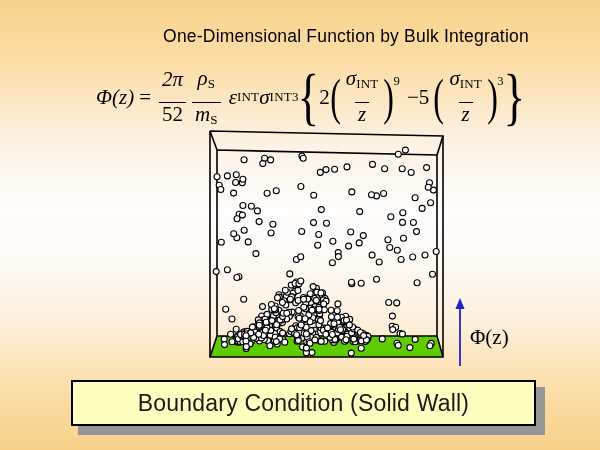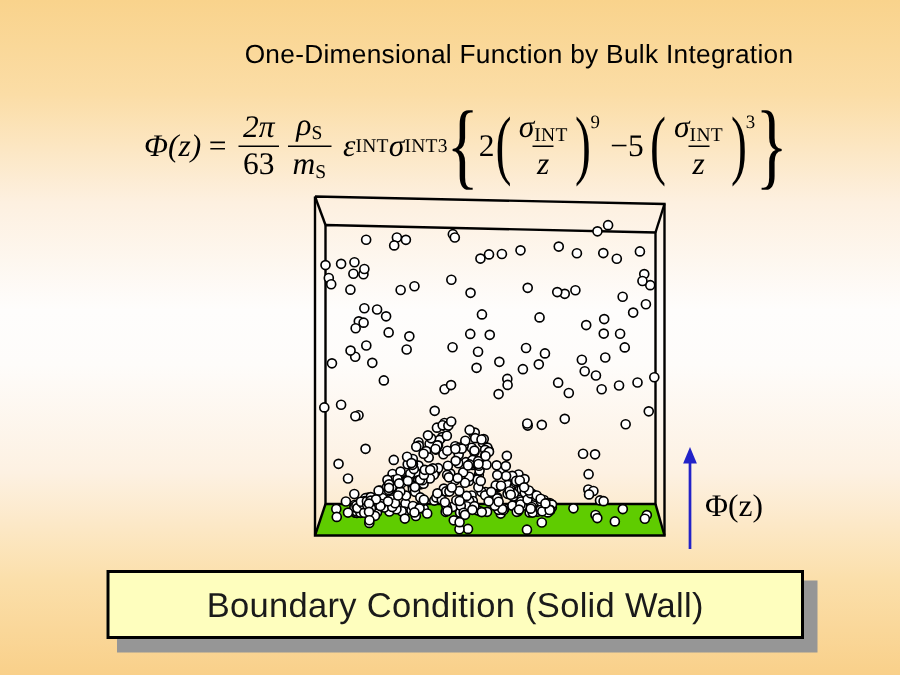--- a/index.html
+++ b/index.html
@@ -64,21 +64,21 @@
   .it { font-style: italic; }
   .frac {
     display: inline-flex;
     flex-direction: column;
     align-items: center;
     justify-content: center;
     vertical-align: middle;
     line-height: 1.02;
     margin: 0 3px;
   }
-  .frac .num { padding: 0 3px 1px 3px; }
+  .frac .num { padding: 0 3px 12px 3px; }
   .frac .den { padding: 1px 3px 0 3px; border-top: 1.4px solid #000; }
   .sub {
     font-size: 0.62em;
     vertical-align: -0.22em;
     font-style: normal;
     letter-spacing: 0.2px;
   }
   .sup {
     font-size: 0.62em;
     vertical-align: 0.62em;
@@ -178,21 +178,21 @@
 
   <div id="title">One-Dimensional Function by Bulk Integration</div>
 
   <div id="equation">
     <div class="eq-row">
       <span class="it">Φ(z)</span>
       <span class="eqsign">=</span>
 
       <span class="frac">
         <span class="num it">2π</span>
-        <span class="den">63</span>
+        <span class="den">52</span>
       </span>
 
       <span class="frac">
         <span class="num"><span class="it">ρ</span><span class="sub">S</span></span>
         <span class="den"><span class="it">m</span><span class="sub">S</span></span>
       </span>
 
       <span class="grp" style="margin-left:5px;">
         <span class="it">ε</span>
           <span class="sub">INT</span>

